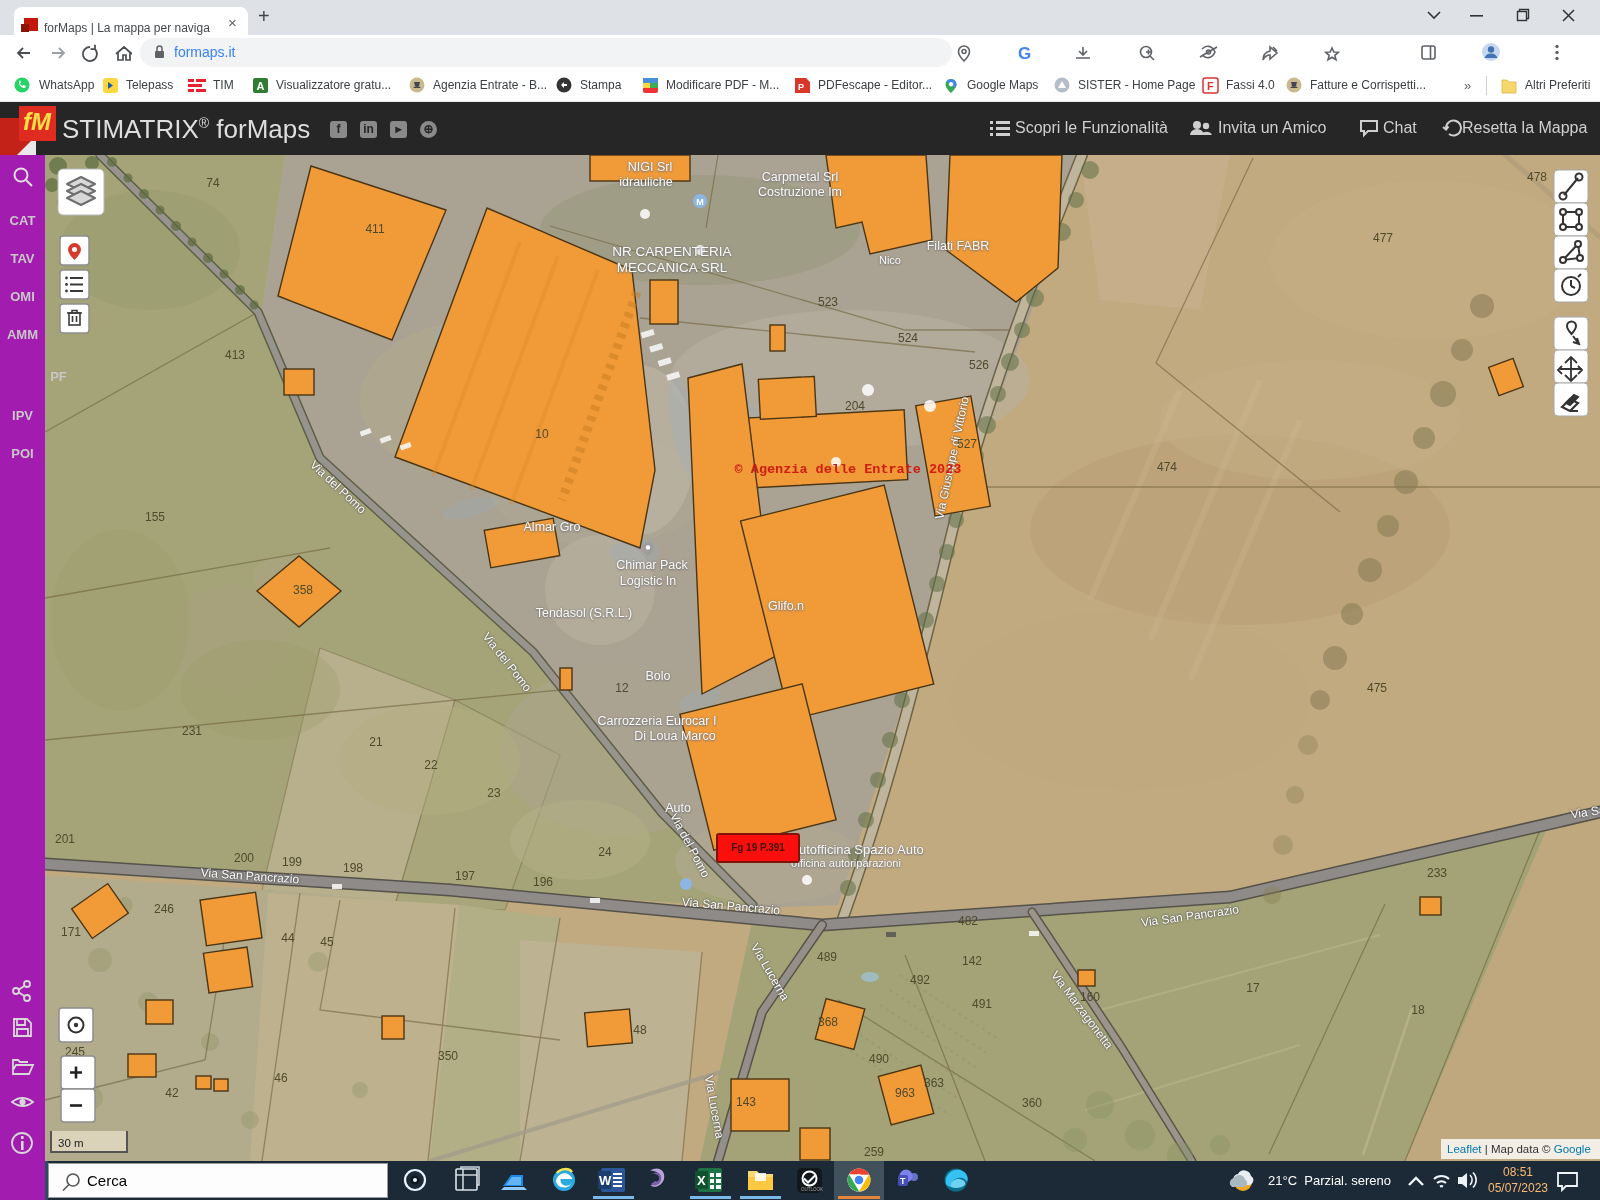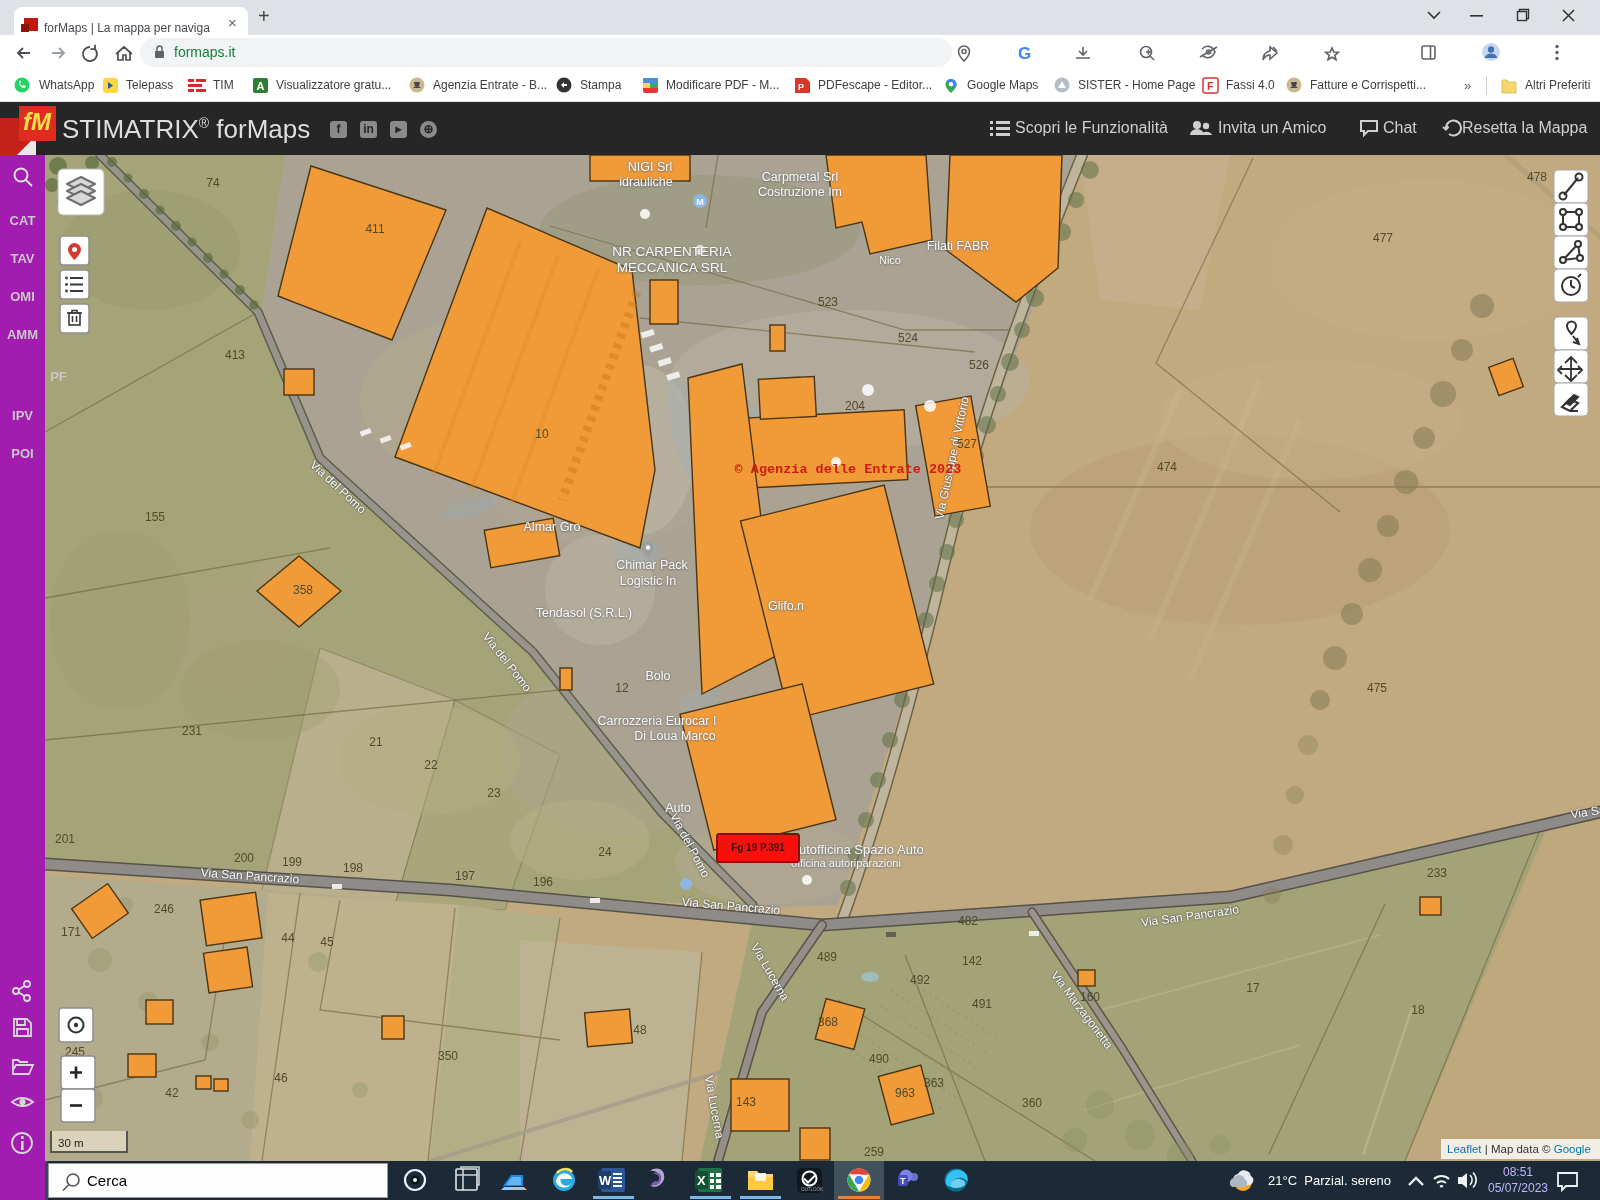--- a/index.html
+++ b/index.html
@@ -10,21 +10,21 @@
 #tab { position:absolute; left:14px; top:7px; width:234px; height:28px; background:#fff; border-radius:8px 8px 0 0; }
 #tabtitle { position:absolute; left:30px; top:14px; font-size:12px; color:#45494d; white-space:nowrap; width:166px; overflow:hidden; }
 #favicon { position:absolute; left:10px; top:11px; width:14px; height:13px; background:#c4170c; }
 #favicon:after { content:""; position:absolute; left:-3px; top:6px; width:8px; height:8px; background:#8c1309; }
 .tbx { position:absolute; top:10px; color:#5f6368; font-size:15px; }
 #winctl { position:absolute; right:0; top:0; width:180px; height:32px; }
 
 #addrbar { position:absolute; left:0; top:35px; width:1600px; height:35px; background:#fff; }
 #omni { position:absolute; left:140px; top:3px; width:812px; height:29px; background:#f1f3f4; border-radius:15px; }
 .navic { position:absolute; top:4px; }
-#urltext { position:absolute; left:174px; top:9px; font-size:14px; color:#15803d; }
+#urltext { position:absolute; left:174px; top:9px; font-size:14px; color:#3b82f6; }
 
 #bookbar { position:absolute; left:0; top:70px; width:1600px; height:32px; background:#fff; border-bottom:1px solid #e4e6e8; }
 .bk { position:absolute; top:8px; height:16px; font-size:12px; color:#3c4043; white-space:nowrap; }
 
 #apphead { position:absolute; left:0; top:102px; width:1600px; height:53px; background:#262626; }
 #logo1 { position:absolute; left:19px; top:4px; width:37px; height:35px; background:#e02b20; z-index:2; }
 #logo1 span { position:absolute; left:4px; top:2px; color:#fde047; font-size:24px; font-style:italic; font-weight:bold; }
 #logo2 { position:absolute; left:0px; top:16px; width:36px; height:40px; background:#c22218; z-index:1; }
 #logo2:after { content:""; position:absolute; right:0; bottom:0; width:0; height:0; border-left:22px solid transparent; border-bottom:22px solid #e9e9e9; }
 #brand { position:absolute; left:62px; top:12px; color:#dedede; font-size:26px; }
@@ -33,21 +33,21 @@
 
 #sidebar { position:absolute; left:0; top:155px; width:45px; height:1174px; background:#a21caf; z-index:5;font-weight:bold; }
 .sbtxt { position:absolute; left:0; width:45px; text-align:center; color:#c8c8c8; font-size:13px; }
 
 #map { position:absolute; left:45px; top:155px; width:1555px; height:1006px; }
 
 #taskbar { position:absolute; left:0; top:1161px; width:1600px; height:39px; background:#1b2a36; }
 #startbtn { position:absolute; left:0; top:0; width:48px; height:39px; background:#2d4a5e; }
 #searchbox { position:absolute; left:48px; top:2px; width:340px; height:35px; background:#fdfdfd; border:1px solid #9a9a9a; }
 #searchbox span { position:absolute; left:38px; top:8px; color:#000000; font-size:15px; }
-#tclock { position:absolute; left:1478px; top:3px; width:80px; color:#c4b5fd; font-size:12px; text-align:center; line-height:16px; }
+#tclock { position:absolute; left:1478px; top:3px; width:80px; color:#fdba74; font-size:12px; text-align:center; line-height:16px; }
 </style>
 </head>
 <body>
 <div id="stage">
 
   <svg id="map" viewBox="45 155 1555 1006" preserveAspectRatio="none">
     <rect x="45" y="155" width="1555" height="1006" fill="#c2aa80"></rect>
 
     <polygon points="45,155 285,155 262,310 320,460 532,652 660,812 755,908 45,862" fill="#a5a478"></polygon>
     <polygon points="320,648 455,700 395,905 262,890" fill="#b8af8c" stroke="#6b5c36" stroke-opacity="0.4" stroke-width="1.2"></polygon>

